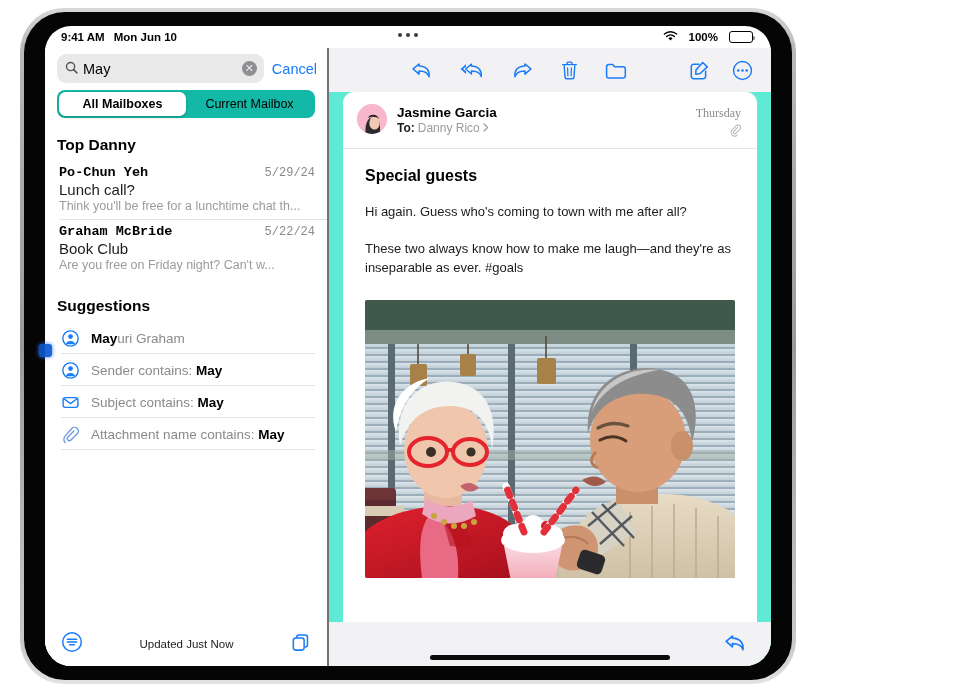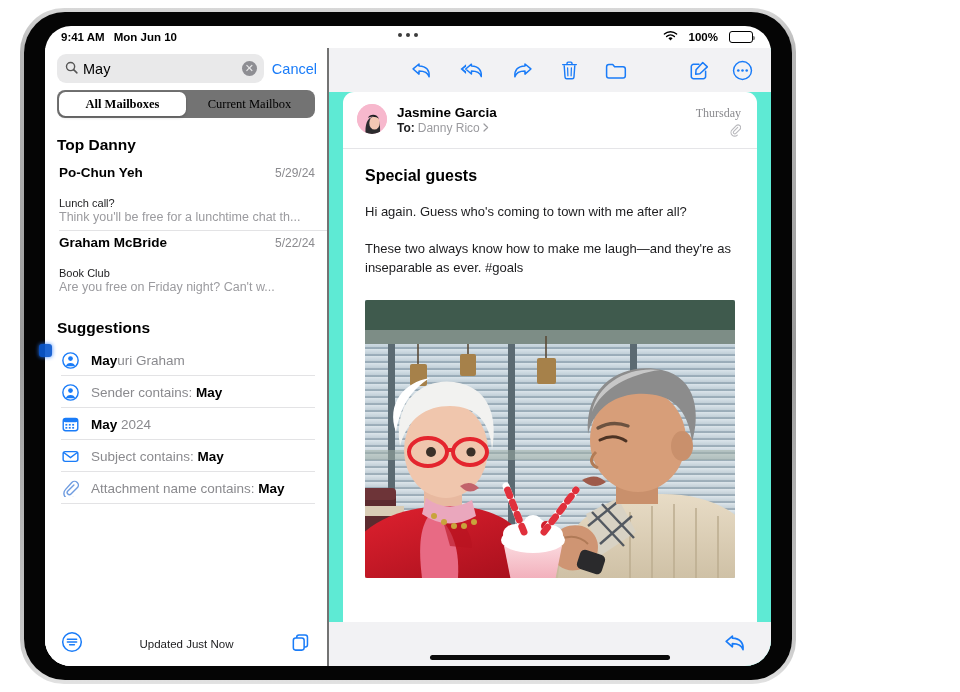--- a/index.html
+++ b/index.html
@@ -124,25 +124,24 @@
     width: 15px; height: 15px; border-radius: 50%;
     background: #8e8e93;
     display: flex; align-items: center; justify-content: center;
     color: #e9e9ea; font-size: 11px; line-height: 1;
   }
   #cancel-btn { font-size: 14.5px; color: #1a7cf8; }
 
   #scope-bar {
     margin: 2px 12px 0 12px;
     height: 28px;
-    background: #737373;
+    background: #14b8a6;
     border-radius: 8px;
     display: flex;
     padding: 2px;
-    font-family: Liberation Serif, serif;
   }
   .scope-seg {
     flex: 1;
     display: flex; align-items: center; justify-content: center;
     font-size: 12.5px; color: #000;
     border-radius: 6.5px;
   }
   .scope-seg.active {
     background: #fff;
     box-shadow: 0 0 1px rgba(0,0,0,.2), 0 1.5px 3px rgba(0,0,0,.14);
@@ -155,24 +154,24 @@
     font-size: 15.5px; font-weight: bold; color: #000;
     padding: 18px 0 7px 12px;
   }
 
   .hit-row { padding: 4px 12px 7px 14px; position: relative; }
   .hit-row + .hit-row::before {
     content: "";
     position: absolute; left: 14px; right: 0; top: -1px;
     height: 1px; background: #e3e3e5;
   }
-  .hit-top { display: flex; align-items: center; }
+  .hit-top { display: flex; align-items: center; font-family: Liberation Mono, monospace; }
   .hit-name { font-size: 13.5px; font-weight: bold; color: #000; flex: 1; }
   .hit-date { font-size: 12px; color: #8a8a8e; }
-  .hit-subject { font-size: 11px; color: #1c1c1e; margin-top: 17px; }
+  .hit-subject { font-size: 15px; color: #1c1c1e; margin-top: 1px; }
   .hit-preview {
     font-size: 12.5px; color: #9b9b9f; margin-top: 1px;
     white-space: nowrap; overflow: hidden; text-overflow: ellipsis;
   }
 
   .sugg-row {
     display: flex; align-items: center;
     gap: 11px;
     padding: 0 12px 0 16px;
     height: 32px;
@@ -394,35 +393,20 @@
               <span class="sugg-icon">
                 <svg width="17" height="17" viewBox="0 0 18 18">
                   <circle cx="9" cy="9" r="8.1" stroke="#1a7cf8" stroke-width="1.5" fill="none"></circle>
                   <circle cx="9" cy="7" r="2.5" fill="#1a7cf8"></circle>
                   <path d="M3.9 15.2a5.4 5.4 0 0 1 10.2 0z" fill="#1a7cf8"></path>
                 </svg>
               </span>
               <span class="sugg-text"><span>Sender contains: </span><b>May</b></span>
             </div>
 
-            <div class="sugg-row">
-              <span class="sugg-icon">
-                <svg width="17" height="17" viewBox="0 0 18 18">
-                  <rect x="1.3" y="2.6" width="15.4" height="13" rx="2.6" stroke="#1a7cf8" stroke-width="1.5" fill="none"></rect>
-                  <rect x="1.3" y="2.6" width="15.4" height="4" rx="2.2" fill="#1a7cf8"></rect>
-                  <rect x="3.6" y="8.4" width="2" height="1.8" fill="#1a7cf8"></rect>
-                  <rect x="7.2" y="8.4" width="2" height="1.8" fill="#1a7cf8"></rect>
-                  <rect x="10.8" y="8.4" width="2" height="1.8" fill="#1a7cf8"></rect>
-                  <rect x="3.6" y="11.6" width="2" height="1.8" fill="#1a7cf8"></rect>
-                  <rect x="7.2" y="11.6" width="2" height="1.8" fill="#1a7cf8"></rect>
-                  <rect x="10.8" y="11.6" width="2" height="1.8" fill="#1a7cf8"></rect>
-                </svg>
-              </span>
-              <span class="sugg-text"><b>May</b><span> 2024</span></span>
-            </div>
 
             <div class="sugg-row">
               <span class="sugg-icon">
                 <svg width="17" height="17" viewBox="0 0 18 18">
                   <rect x="1.2" y="3.8" width="15.6" height="10.4" rx="2.2" stroke="#1a7cf8" stroke-width="1.5" fill="none"></rect>
                   <path d="M1.8 4.8 L9 10.2 L16.2 4.8" stroke="#1a7cf8" stroke-width="1.5" fill="none"></path>
                 </svg>
               </span>
               <span class="sugg-text"><span>Subject contains: </span><b>May</b></span>
             </div>

